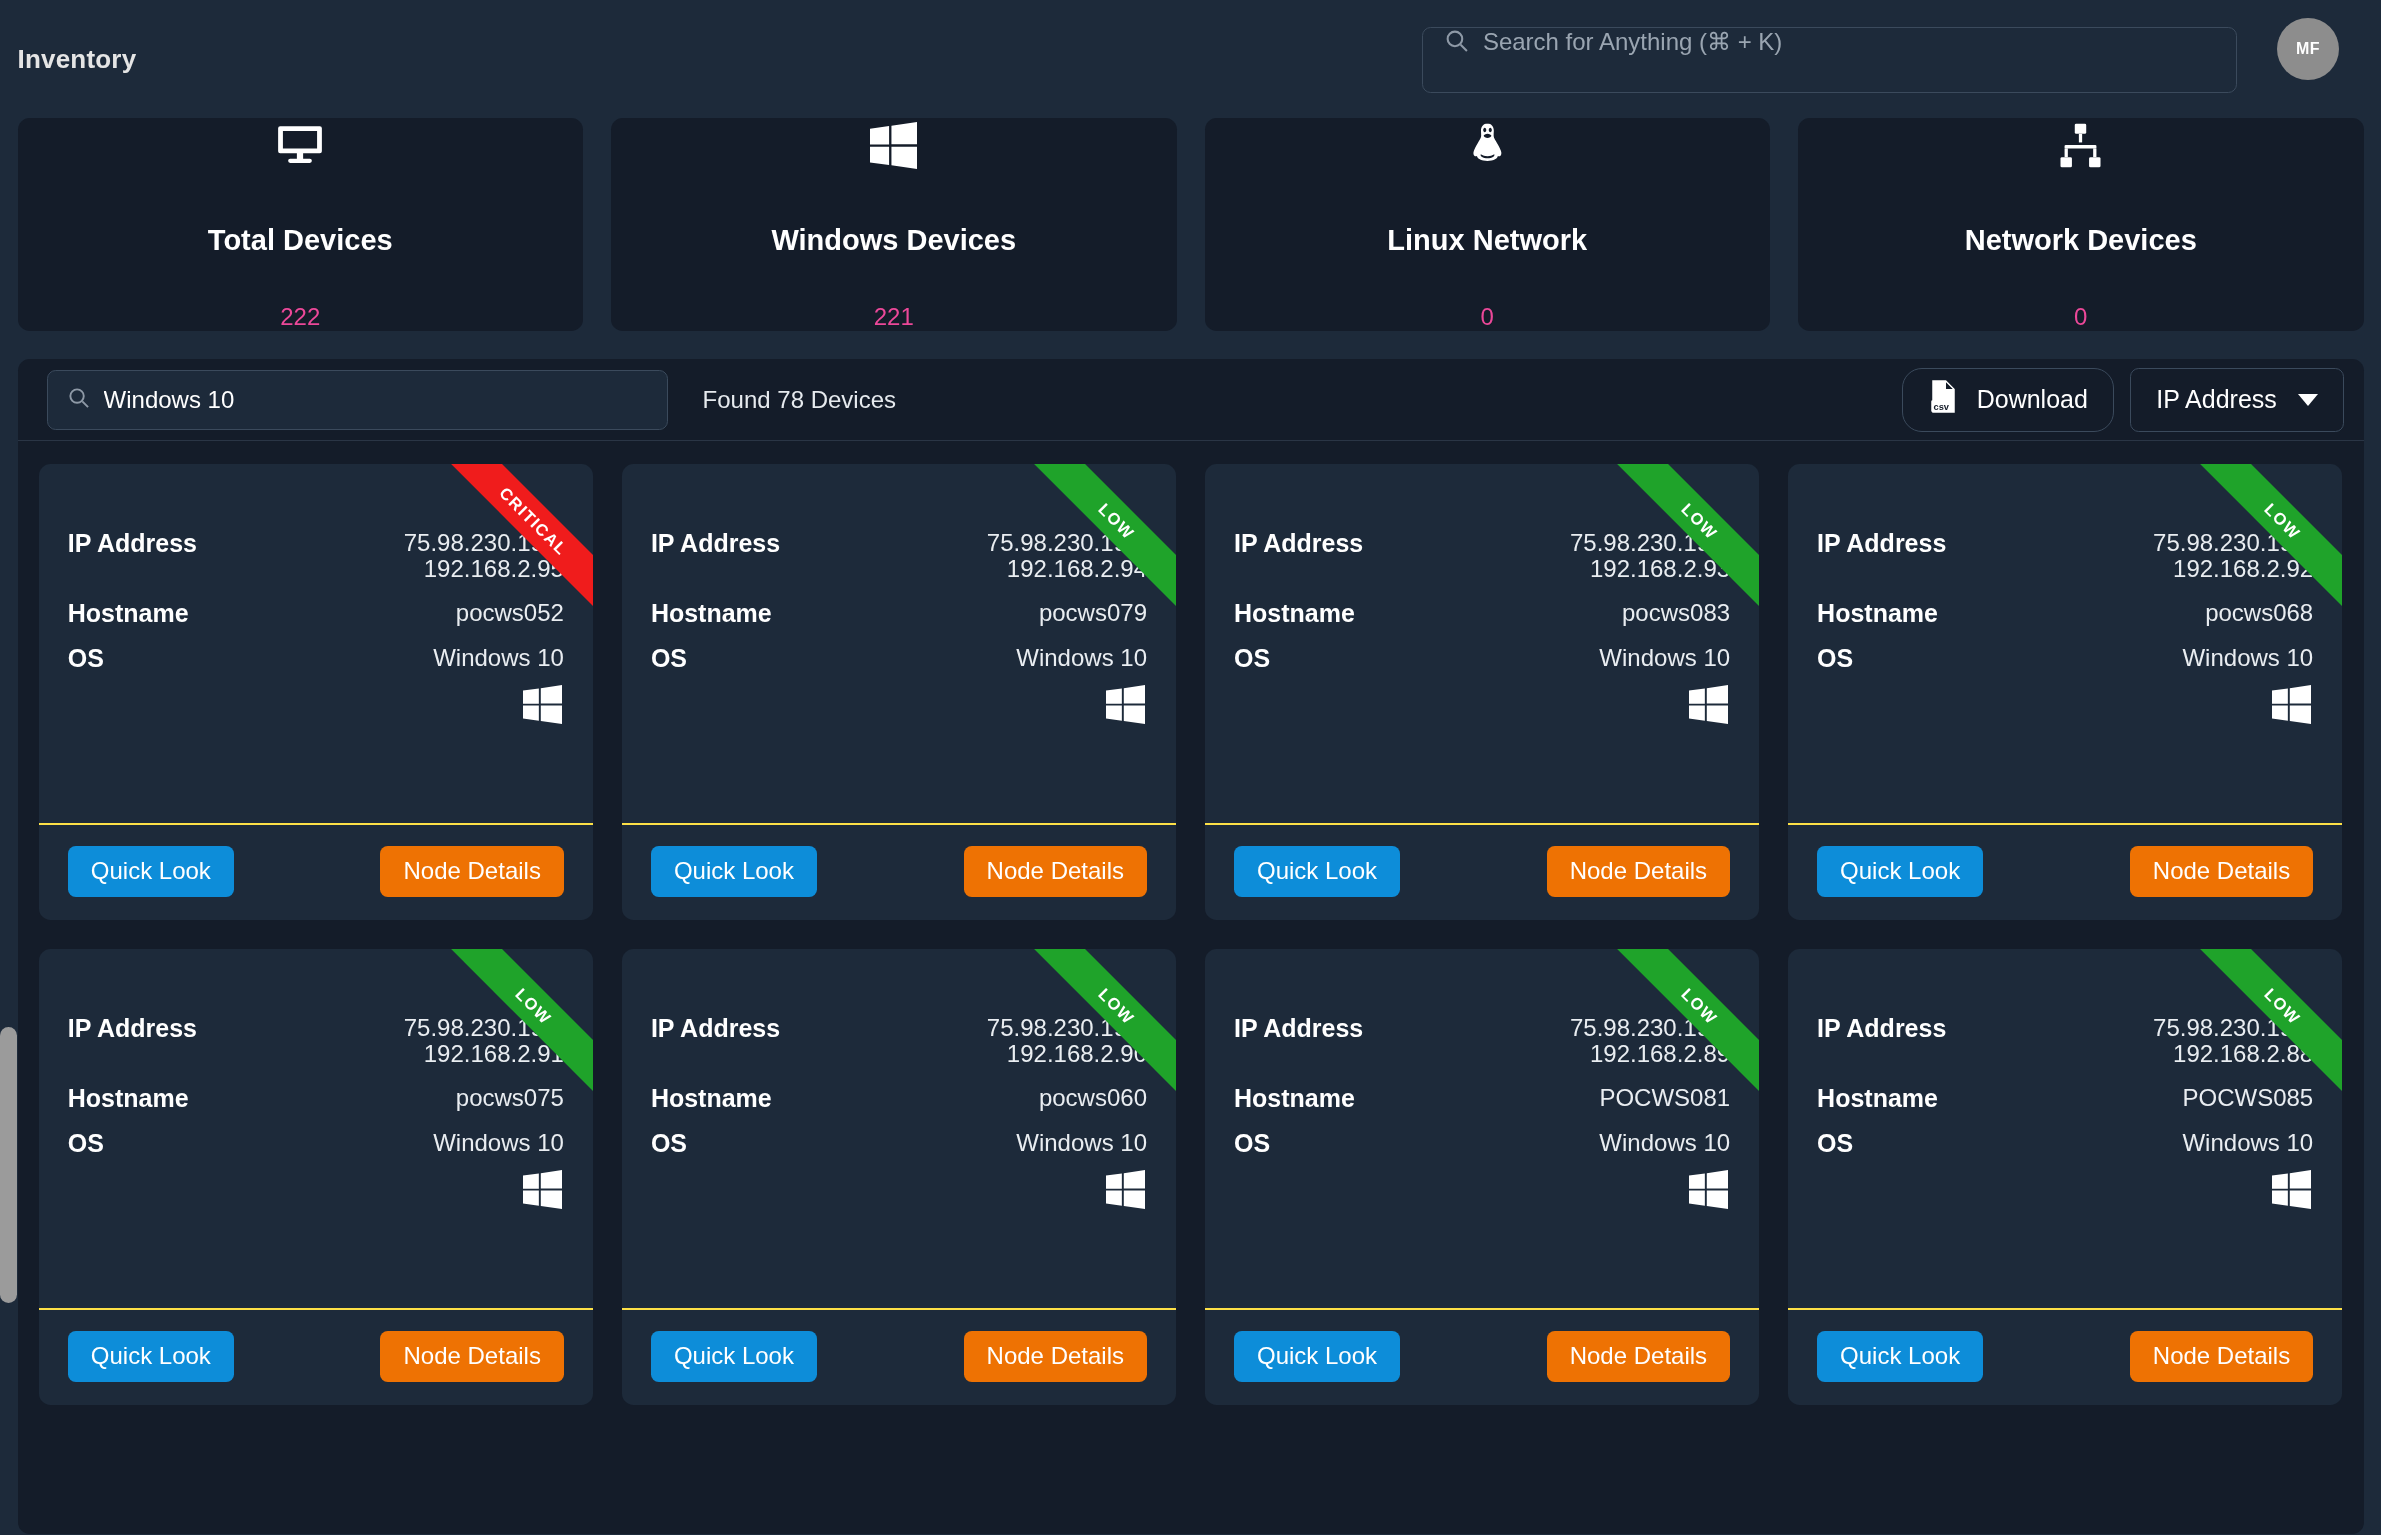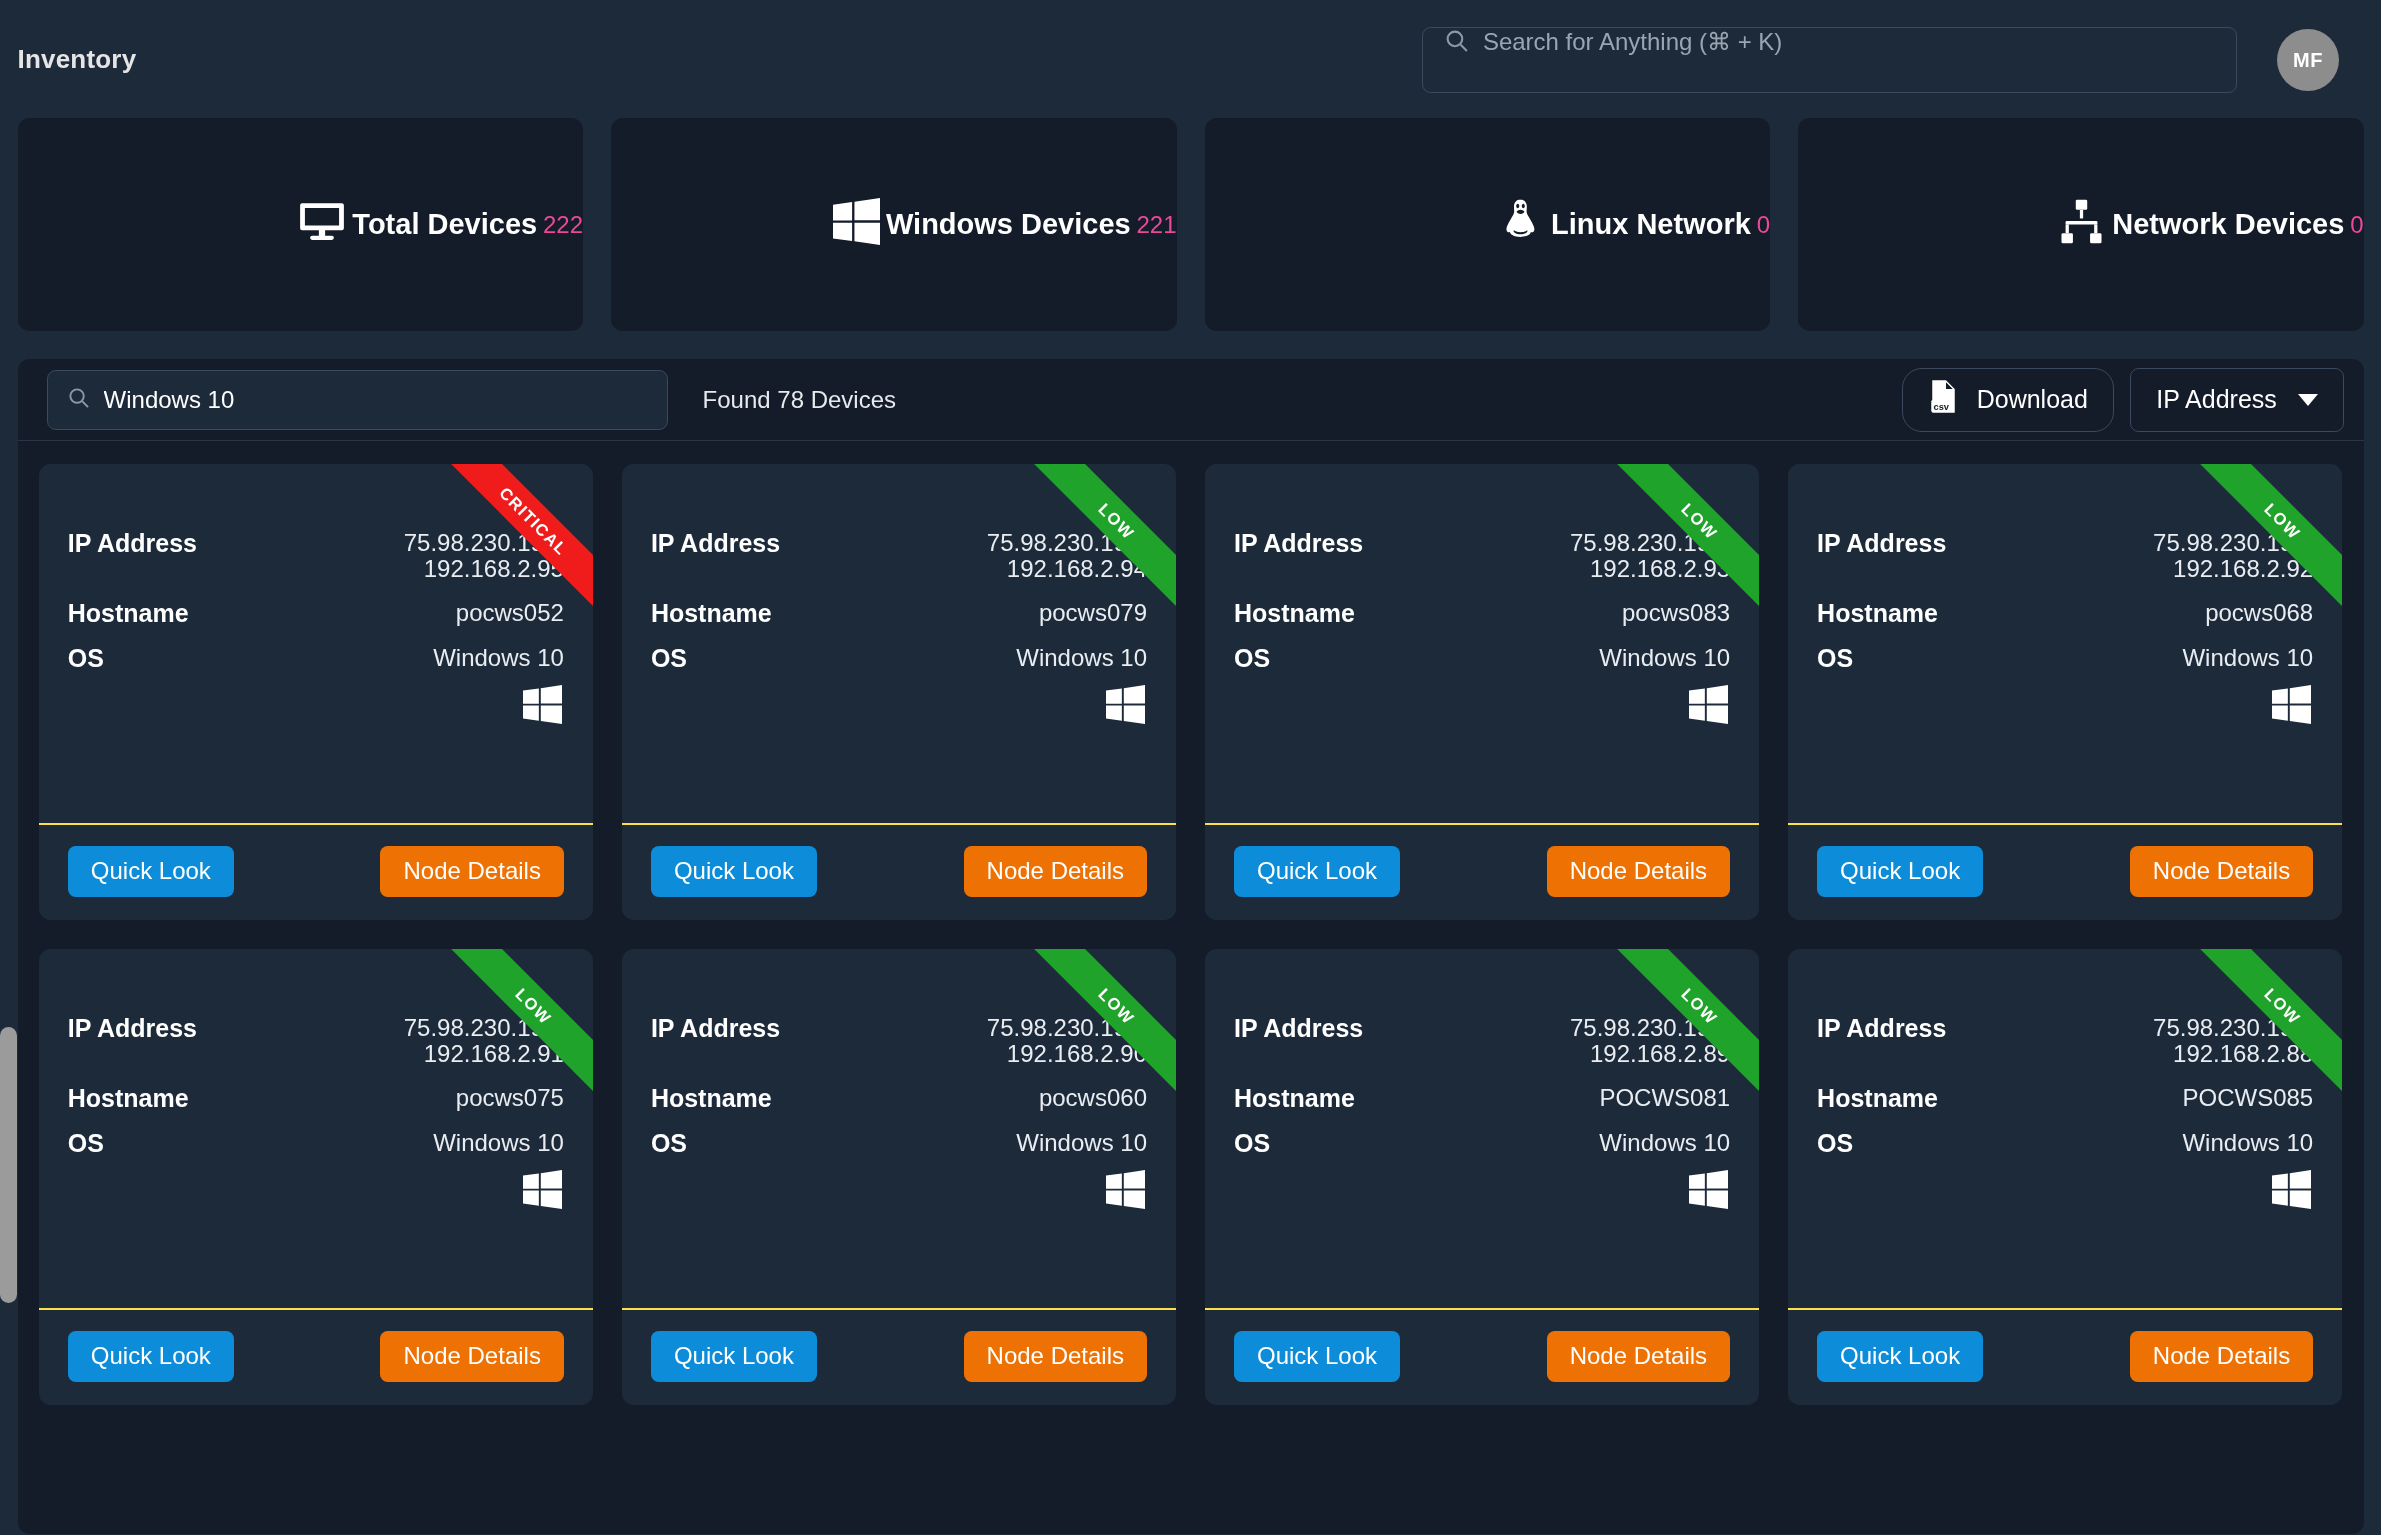--- a/index.html
+++ b/index.html
@@ -45,46 +45,46 @@
     border: 0;
     outline: 0;
     color: #cfd6de;
     font-size: 24px;
     font-family: "Liberation Sans", sans-serif;
   }
   .search-input::placeholder { color: #9aa5b1; }
   .avatar {
     position: absolute;
     left: 2277px;
-    top: 29px;
+    top: 18px;
     width: 62px; height: 62px;
     border-radius: 50%;
     background: #8d8d8d;
     color: #ffffff;
-    font-size: 20px;
+    font-size: 16px;
     font-weight: bold;
     display: flex; align-items: center; justify-content: center;
     letter-spacing: 0.5px;
   }
 
   
   .stats {
     display: flex;
     gap: 28px;
     padding: 0 17.5px;
   }
   .stat-card {
     flex: 1 1 0;
     height: 213px;
     background: #141c29;
     border-radius: 11.6px;
     display: flex;
-    flex-direction: row;
+    flex-direction: column;
     align-items: center;
-    justify-content: flex-end;
+    justify-content: space-between;
     gap: 5.8px;
   }
   .stat-icon { height: 54px; display:flex; align-items:center; justify-content:center; margin-bottom: 5.8px;}
   .stat-label { font-size: 29px; font-weight: bold; color: #ffffff; }
   .stat-value { font-size: 24px; color: #ec4899; font-weight: 400; }
 
   
   .panel {
     margin: 28px 17.5px 0 17.5px;
     background: #141c29;

